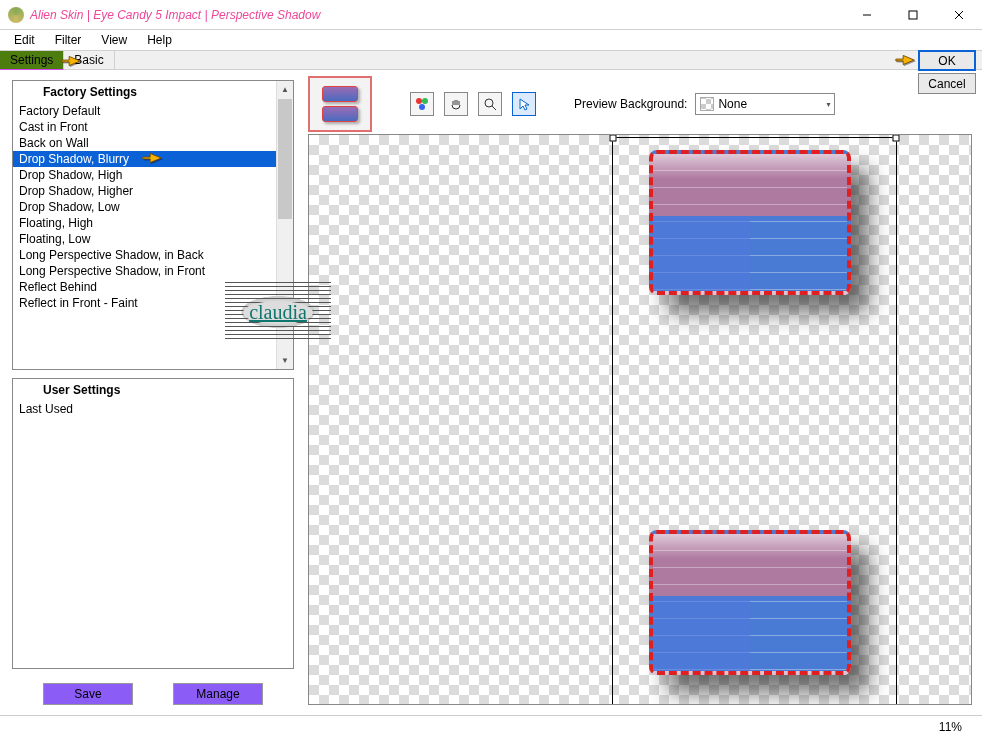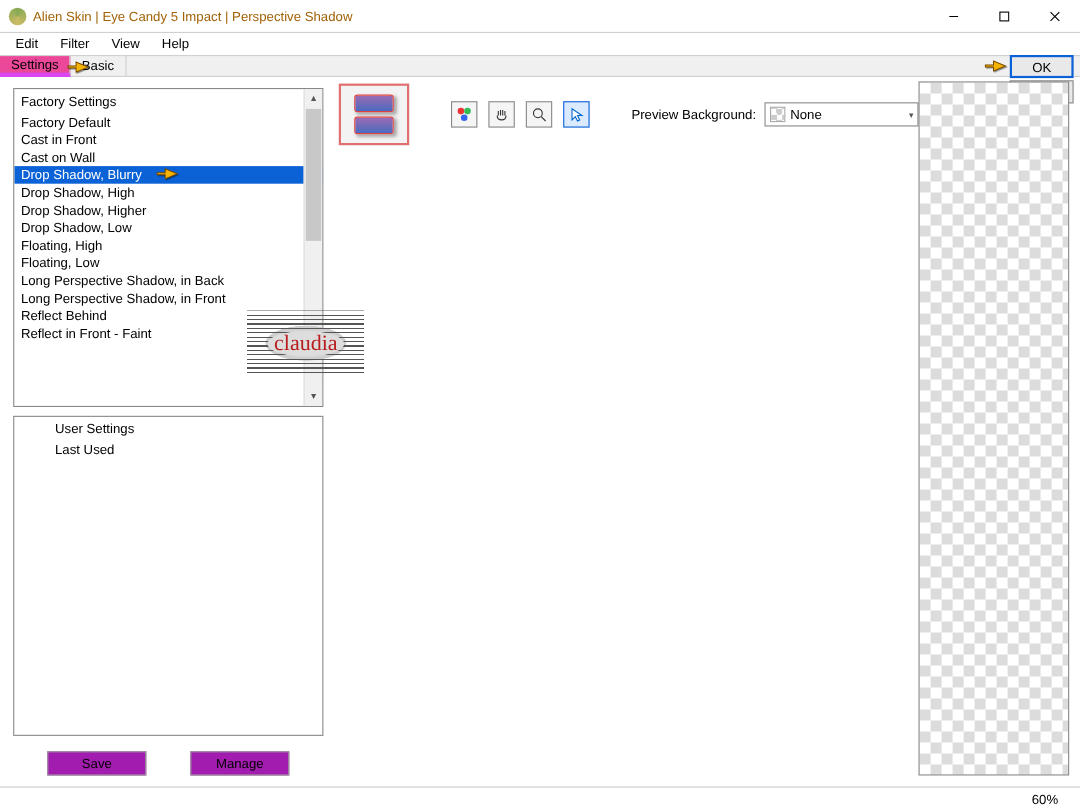--- a/index.html
+++ b/index.html
@@ -1,59 +1,59 @@
 <!DOCTYPE html>
 <html><head>
 <meta charset="utf-8">
 <style>
   * { box-sizing: border-box; margin: 0; padding: 0; }
   body { font-family: "Segoe UI", Tahoma, Arial, sans-serif; font-size: 12px; background: #fff; width: 982px; height: 737px; position: relative; overflow: hidden; }
 
   
   .titlebar { height: 30px; background: #fff; border-bottom: 1px solid #d0d0d0; display: flex; align-items: center; padding: 0 0 0 8px; }
   .titlebar .app-icon { width: 16px; height: 16px; margin-right: 6px; display:inline-block; border-radius:50%; background: conic-gradient(#8a5, #cb6, #8a5);}
-  .titlebar .title { flex: 0 0 auto; color: #a16207; }
+  .titlebar .title { flex: 0 0 auto; color: #ec4899; font-style: italic; }
   .titlebar .spacer { flex: 1; }
   .titlebar .win-btns { display: flex; }
   .titlebar .win-btn { width: 46px; height: 30px; display: flex; align-items: center; justify-content: center; color: #000; font-family: Arial; }
 
   
   .menubar { height: 20px; background: #fff; display: flex; align-items: center; padding: 0 4px; gap: 0; }
   .menubar .menu-item { padding: 12px 10px; }
 
   
   .tabstrip { height: 20px; background: #f0f0f0; border-top: 1px solid #d0d0d0; border-bottom: 1px solid #d0d0d0; display: flex; align-items: stretch; position: relative; }
   .tabstrip .tab { padding: 2px 10px; border-right: 1px solid #d0d0d0; display: flex; align-items: center; }
-  .tabstrip .tab.active { background: #ec4899; border-bottom: 4px solid #d946ef; margin-bottom:-1px;}
+  .tabstrip .tab.active { background: #4d7c0f; border-bottom: 1px solid #d946ef; margin-bottom:-1px;}
   .tabstrip .controls-right { position:absolute; right:6px; top:-1px; display:flex; flex-direction:column; gap:2px; }
 
   .hand-cursor { position:absolute; width:22px; height:20px; pointer-events:none; z-index:50; }
   .hand-cursor svg { width:100%; height:100%; filter: drop-shadow(1px 1px 0 rgba(0,0,0,.4)); }
 
   
   .content { display:flex; height: calc(100% - 30px - 20px - 20px - 22px); }
 
   
   .left-pane { width: 300px; padding: 10px 6px 10px 12px; display:flex; flex-direction:column; gap:8px; }
   .listbox { border:1px solid #888; background:#fff; overflow-y:auto; position:relative;}
   .listbox.settings { flex: 0 0 290px; }
-  .listbox.user { flex: 1; padding-left: 31px; }
-  .list-header { padding: 4px 6px; font-weight: normal; }
+  .listbox.user { flex: 1; }
+  .list-header { padding: 4px 6px; font-weight: bold; margin-left: 24px; }
   .list-item { padding: 1px 6px; white-space: nowrap; }
   .list-item.selected { background: #0a62d6; color: #fff; }
   .left-buttons { display:flex; gap:40px; justify-content:center; padding: 6px 0 0 0; }
-  .left-buttons button { width: 90px; height: 22px; background:#a21caf; border:1px solid #999; font: inherit; }
+  .left-buttons button { width: 90px; height: 22px; background:#8b5cf6; border:1px solid #999; font: inherit; }
 
   
   .listbox .sb { position:absolute; right:0; top:0; bottom:0; width:17px; background:#f0f0f0; border-left:1px solid #ddd;}
   .listbox .sb .arrow { height:17px; display:flex; align-items:center; justify-content:center; color:#555; font-size:8px;}
   .listbox .sb .thumb { position:absolute; left:1px; right:1px; top:18px; height:120px; background:#c8c8c8;}
 
   
-  .right-pane { flex:1; display:flex; flex-direction:row; padding: 4px 10px 10px 8px; gap:0; position:relative;}
+  .right-pane { flex:1; display:flex; flex-direction:column; padding: 4px 10px 10px 8px; gap:0; position:relative;}
   .toolbar-row { display:flex; align-items:center; gap:8px; height: 60px; }
   .thumb-preview { width:64px; height:56px; border:2px solid #e07070; background:#f3f3f3; display:flex; flex-direction:column; align-items:center; justify-content:space-evenly; padding:4px;}
   .thumb-preview .mini { width: 36px; height:16px; background: linear-gradient(#9b6bb5, #4a6bbf); border:1px solid #d44; border-radius:3px; box-shadow: 2px 2px 3px rgba(0,0,0,.3);}
   
   .tool-btn { width:24px; height:24px; border:1px solid #888; background:#f5f5f5; display:inline-flex; align-items:center; justify-content:center; font-size:12px; margin-left:2px;}
   .tool-btn.active { border:1px solid #0a62d6; background:#dbeaff; }
 
   .preview-bg-label { margin-left: 30px; }
   .preview-bg-select { width: 140px; height:22px; border:1px solid #888; background:#fff; display:inline-flex; align-items:center; padding: 0 4px; position:relative;}
   .preview-bg-select .swatch { width:14px;height:14px; border:1px solid #aaa; margin-right:4px; background: repeating-conic-gradient(#ccc 0 25%, #fff 0 50%) 0/10px 10px;}
@@ -86,21 +86,21 @@
   .pobj2 { left: 340px; top: 395px; }
 
   
   .watermark { position:absolute; left:208px; top:282px; width:140px; height:60px; z-index:40; display:flex; align-items:center; justify-content:center;
     background: radial-gradient(ellipse 60px 26px at center, #eee 0%, #ccc 60%, transparent 62%);
   }
   .watermark .lines{ position:absolute; inset:0;
      background: repeating-linear-gradient(to bottom, #555 0 1px, transparent 1px 4px);
      -webkit-mask: linear-gradient(90deg, transparent 0 12%, #000 12% 88%, transparent 88%);
   }
-  .watermark span{ position:relative; font-family: "Brush Script MT","Segoe Script",cursive; font-size:20px; color:#b91c1c; background:#ddd; padding:0 6px; border-radius:50%;}
+  .watermark span{ position:relative; font-family: "Brush Script MT","Segoe Script",cursive; font-size:20px; color:#0f766e; background:#ddd; padding:0 6px; border-radius:50%;text-decoration:underline;}
 
   
   .statusbar { position:absolute; bottom:0; left:0; right:0; height:22px; border-top:1px solid #ccc; display:flex; align-items:center; justify-content:flex-end; padding:0 20px; background:#fff;}
 </style>
 </head>
 <body>
 
 <div class="titlebar">
   <span class="app-icon"></span>
   <span class="title">Alien Skin | Eye Candy 5 Impact | Perspective Shadow</span>
@@ -158,21 +158,21 @@
     <div class="listbox settings">
       <div class="sb">
         <div class="arrow">▲</div>
         <div class="thumb"></div>
         <div class="arrow" style="position:absolute;bottom:0;left:0;right:0">▼</div>
       </div>
       <div class="list-header">Factory Settings</div>
       <div id="factory-items">
           <div class="list-item">Factory Default</div>
           <div class="list-item">Cast in Front</div>
-          <div class="list-item">Cast on Wall</div>
+          <div class="list-item">Back on Wall</div>
           <div class="list-item selected">Drop Shadow, Blurry</div>
           <div class="list-item">Drop Shadow, High</div>
           <div class="list-item">Drop Shadow, Higher</div>
           <div class="list-item">Drop Shadow, Low</div>
           <div class="list-item">Floating, High</div>
           <div class="list-item">Floating, Low</div>
           <div class="list-item">Long Perspective Shadow, in Back</div>
           <div class="list-item">Long Perspective Shadow, in Front</div>
           <div class="list-item">Reflect Behind</div>
           <div class="list-item">Reflect in Front - Faint</div>
@@ -246,14 +246,14 @@
     </div>
   </div>
 </div>
 
 <div class="watermark">
   <div class="lines"></div>
   <span>claudia</span>
 </div>
 
 <div class="statusbar">
-  <span>60%</span>
+  <span>11%</span>
 </div>
 
 </body></html>

